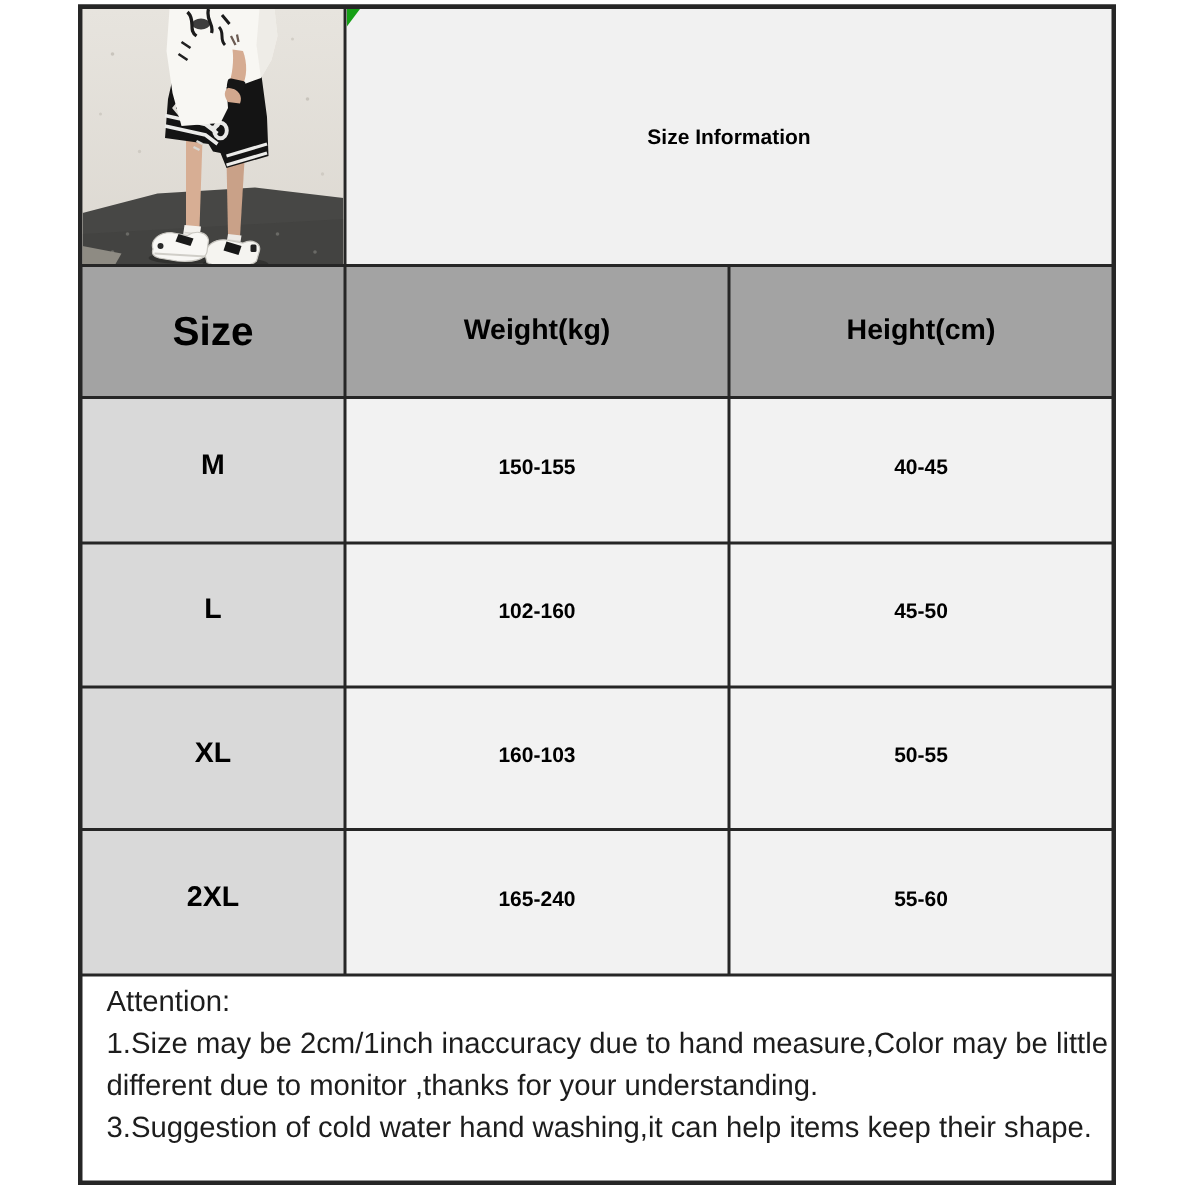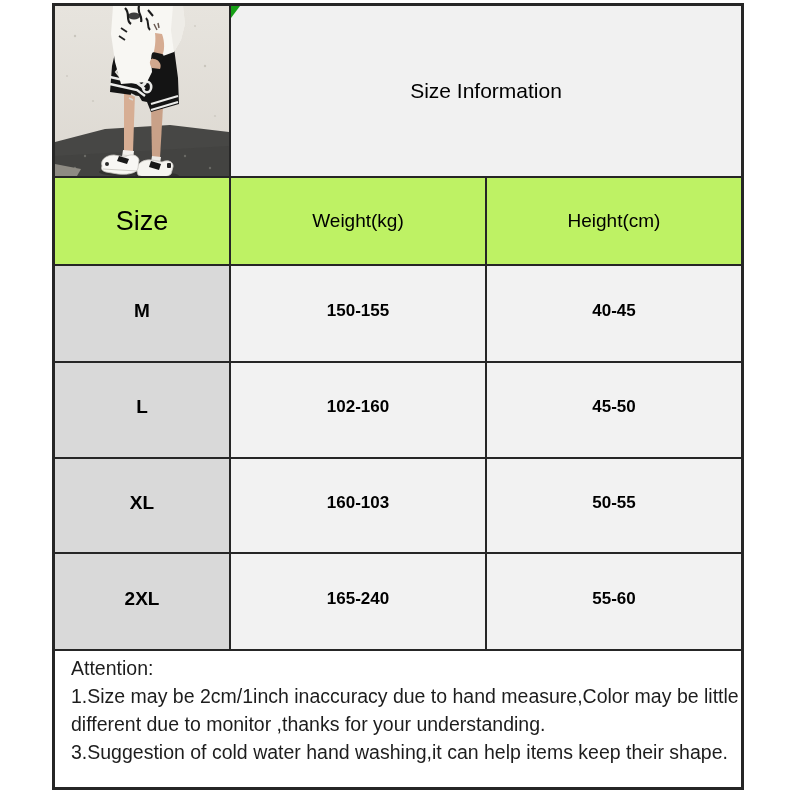--- a/index.html
+++ b/index.html
@@ -34,47 +34,47 @@
     color: #000;
     overflow: hidden;
   }
   .photo-cell { padding: 0; background: #e3e0da; }
   .photo-cell svg { display: block; }
 
   .title-cell {
     grid-column: 2 / 4;
     position: relative;
     background: #f1f1f1;
-    font-size: 21px;
-    font-weight: normal;
+    font-size: 14px;
+    font-weight: bold;
   }
   .corner-marker {
     position: absolute;
     top: 0;
     left: 0;
     width: 9px;
     height: 12px;
     background: #16a016;
     clip-path: polygon(0 0, 100% 0, 0 100%);
   }
   .head {
-    background: #bef264;
-    font-weight: normal;
+    background: #a3a3a3;
+    font-weight: bold;
     font-size: 19px;
   }
   .head.size-head { font-size: 27px; }
   .row-label {
     background: #d9d9d9;
     font-weight: bold;
     font-size: 19px;
     padding-bottom: 6px;
   }
   .data-cell {
     font-weight: bold;
-    font-size: 17px;
+    font-size: 14px;
     padding-bottom: 6px;
   }
   .attention-cell {
     grid-column: 1 / 4;
     background: #ffffff;
     display: block;
     text-align: left;
     padding: 3px 16px;
     font-size: 19.5px;
     line-height: 28px;

